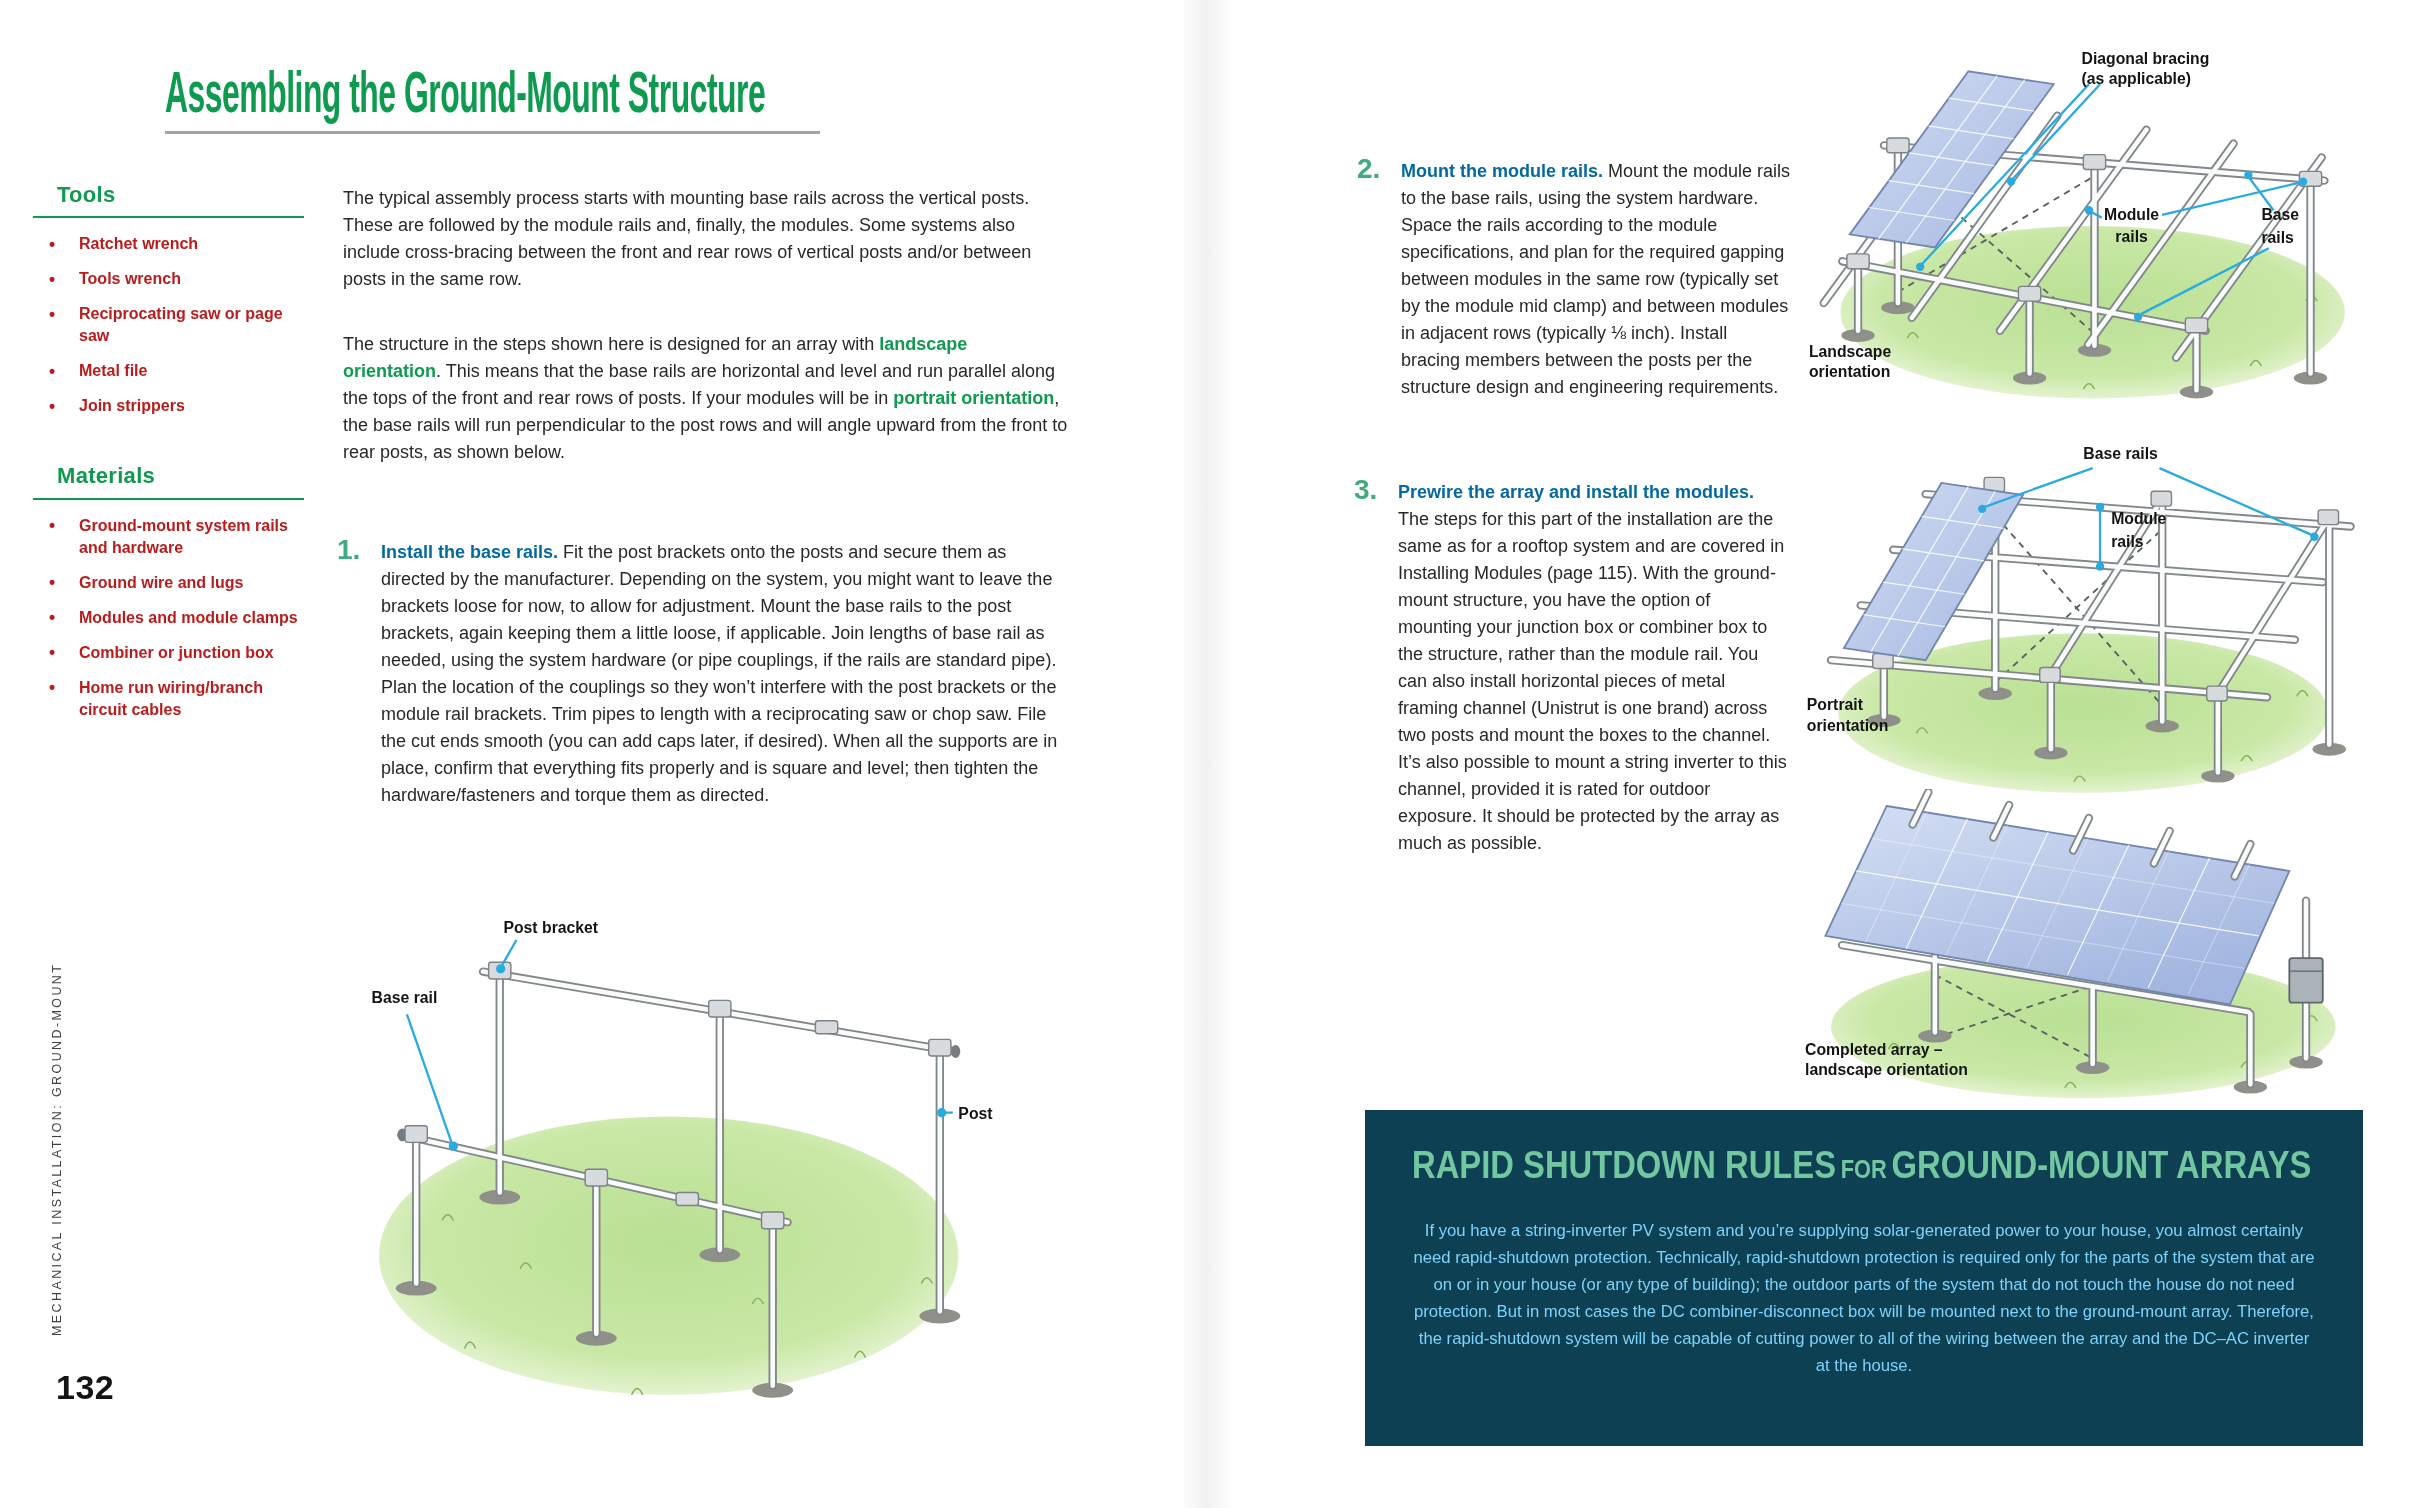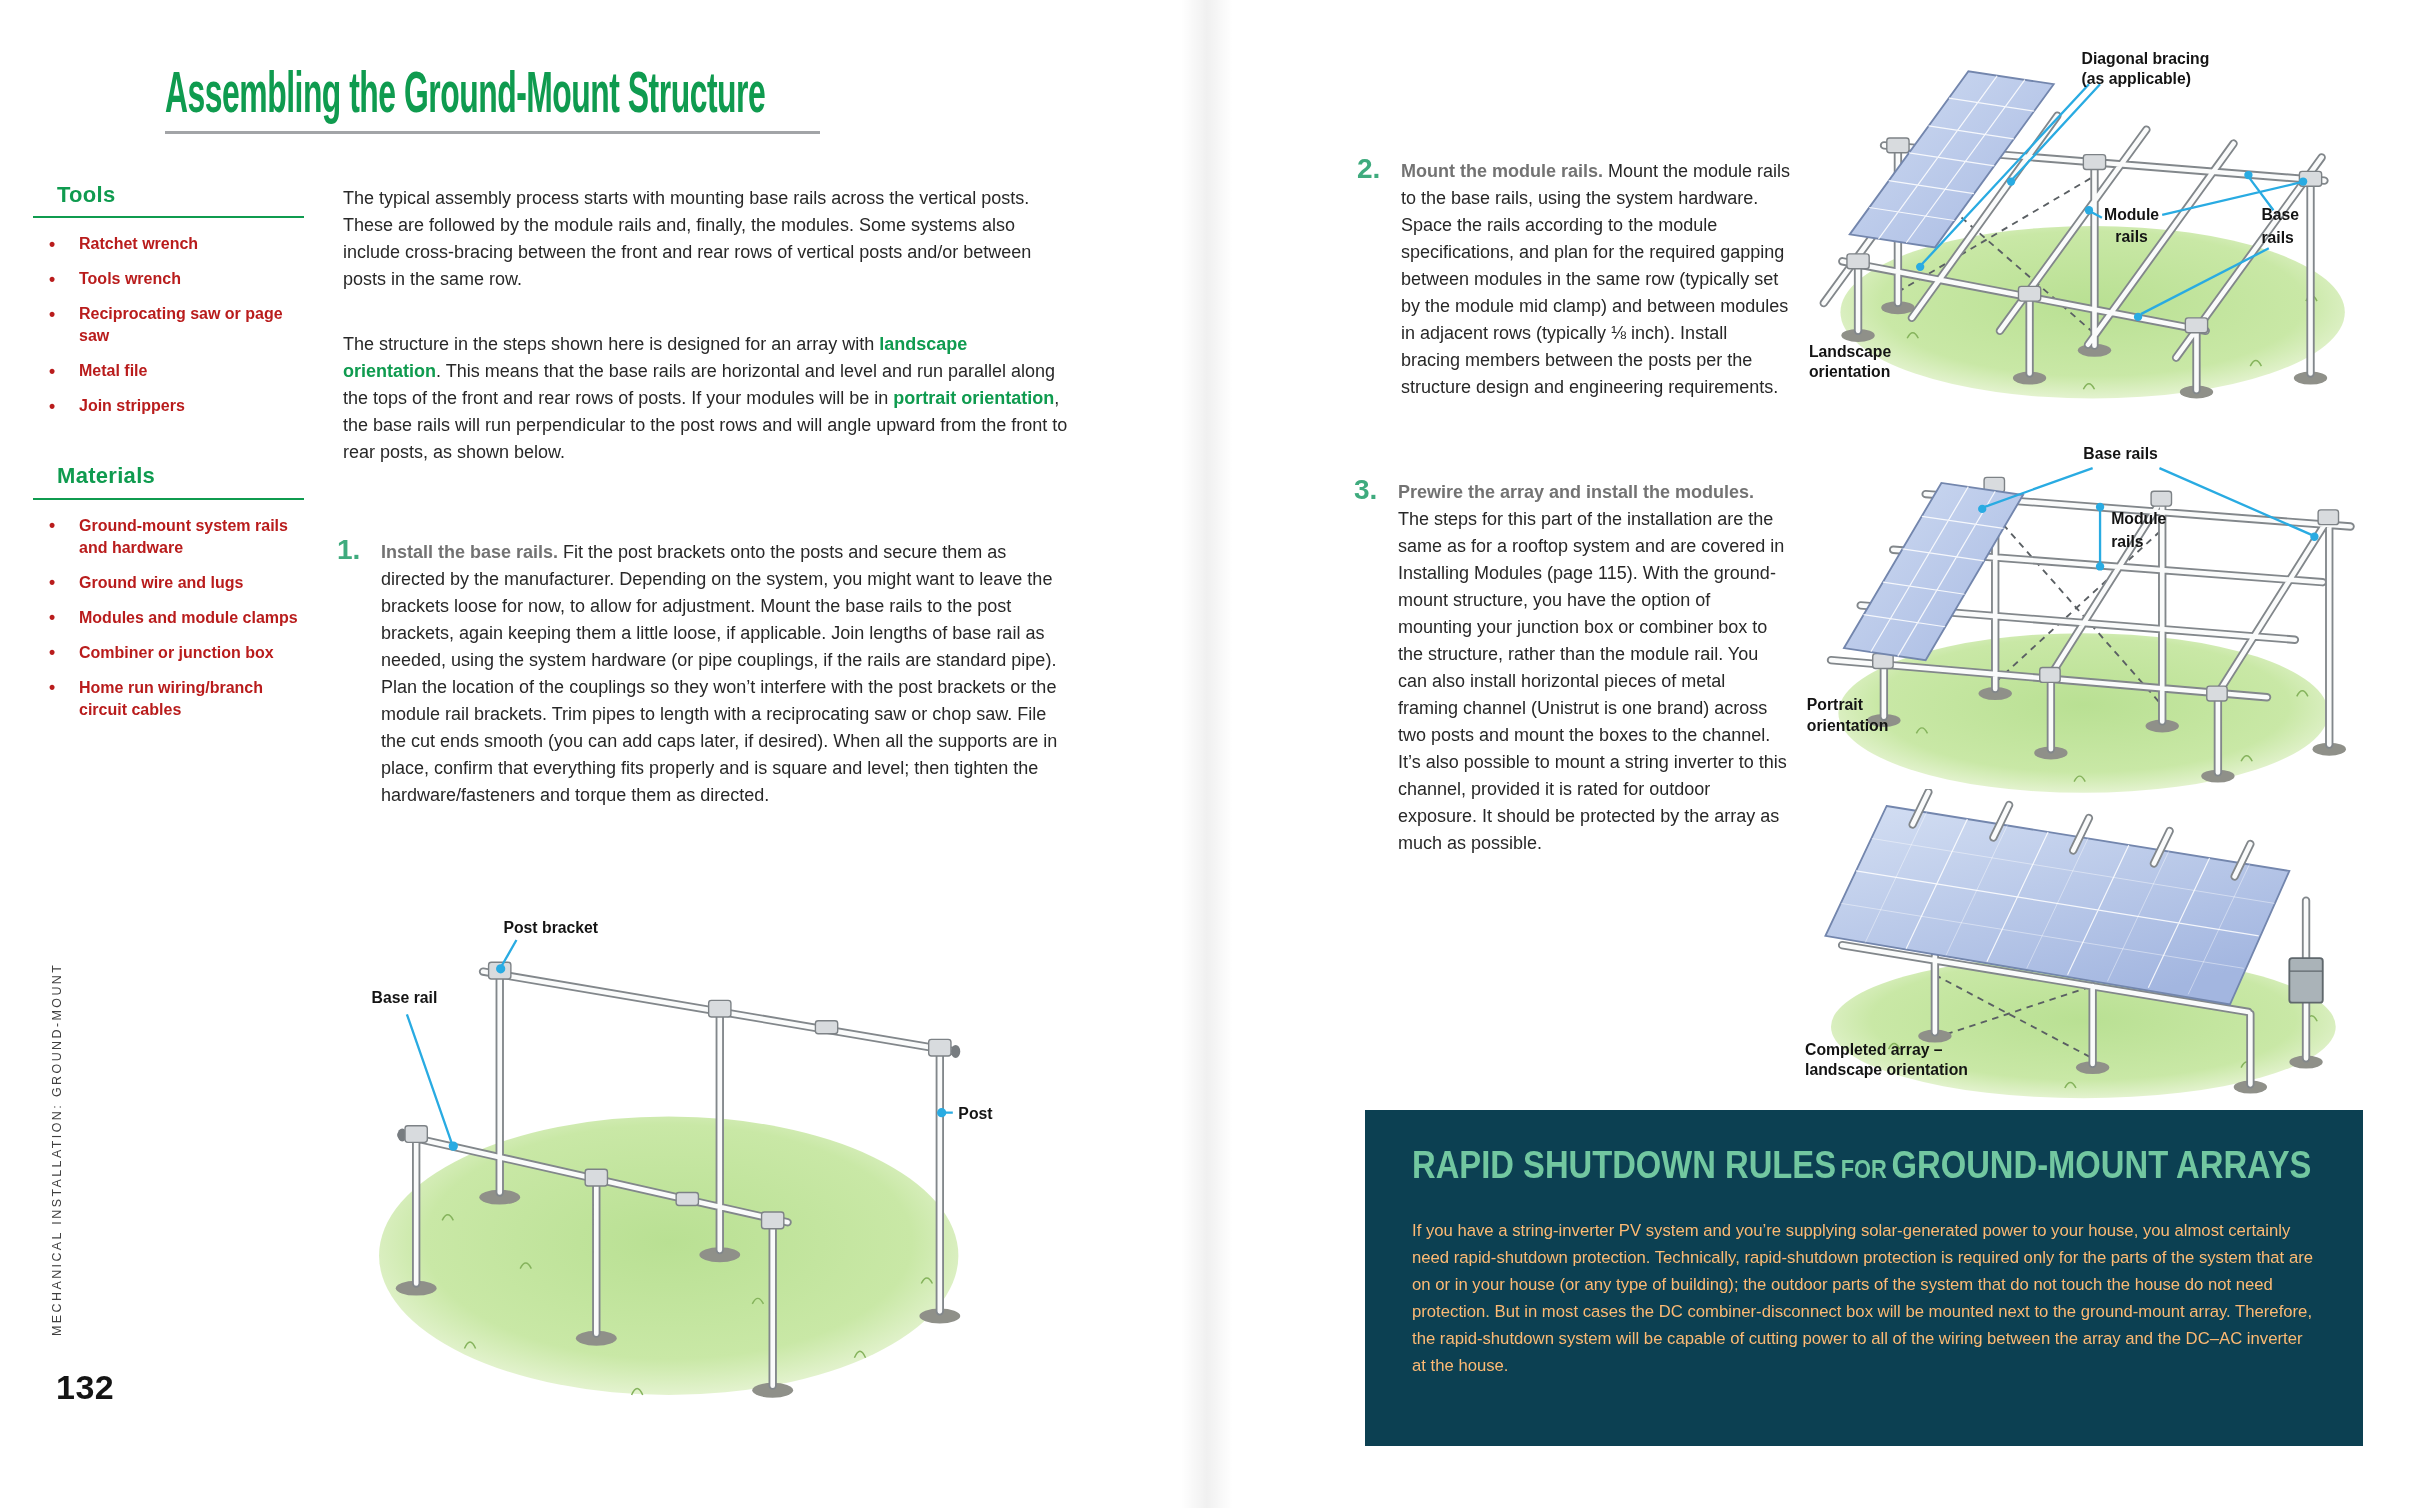--- a/index.html
+++ b/index.html
@@ -31,21 +31,21 @@
 
   .bodytext{font-size:18px;line-height:27px;color:var(--ink);}
   .intro{position:absolute;left:343px;top:185px;width:726px;}
   .intro p{margin:0;}
   .intro p + p{margin-top:38px;}
   .em{color:var(--green);font-weight:bold;}
 
   .step{position:absolute;}
   .step-num{position:absolute;left:0;top:-4.6px;font-size:28px;font-weight:bold;color:var(--stepgreen);}
   .step-body{margin:0 0 0 44px;}
-  .lead{font-weight:bold;color:#737373;}
+  .lead{font-weight:bold;color:#0369a1;}
   .step1{left:337px;top:539px;width:738px;}
   .step2{left:1357px;top:158px;width:434px;}
   .step3{left:1354px;top:479px;width:434px;}
 
   .fig{position:absolute;}
   .figA{left:353px;top:914px;}
   .fig1{left:1805px;top:23px;}
   .fig2{left:1805px;top:427px;}
   .fig3{left:1805px;top:789px;}
 
@@ -65,21 +65,21 @@
   .vertical-label{position:absolute;left:50px;top:980px;height:356px;
     writing-mode:vertical-rl;transform:rotate(180deg);font-size:12.5px;letter-spacing:2.4px;color:#3f3f3f;white-space:nowrap;}
   .page-num{position:absolute;left:56px;top:1368px;font-size:34px;font-weight:bold;color:#141414;letter-spacing:0.5px;}
 
   
   .shutdown{position:absolute;left:1365px;top:1110px;width:998px;height:336px;
     background:var(--boxbg);color:#e9f1f0;padding:33px 47px;}
   .shutdown h2{margin:0;font-size:39px;font-weight:bold;color:var(--mint);white-space:nowrap;
     transform:scaleX(.84);transform-origin:left top;letter-spacing:0;}
   .shutdown h2 .for{font-size:26px;margin:0 5.6px;}
-  .shutdown p{margin:0;max-width:921px;font-size:16.7px;line-height:27px;color:#fdba74;}
+  .shutdown p{margin:0;max-width:921px;font-size:16.7px;line-height:27px;color:#7dd3fc;text-align:center;}
   .shutdown p.first{margin-top:30px;}
   .shutdown p.second{margin-top:25px;}
 </style>
 </head>
 <body>
 
 <div class="spread">
   <div class="gutter"></div>
 
   <h1 class="title">Assembling the Ground-Mount Structure</h1>

